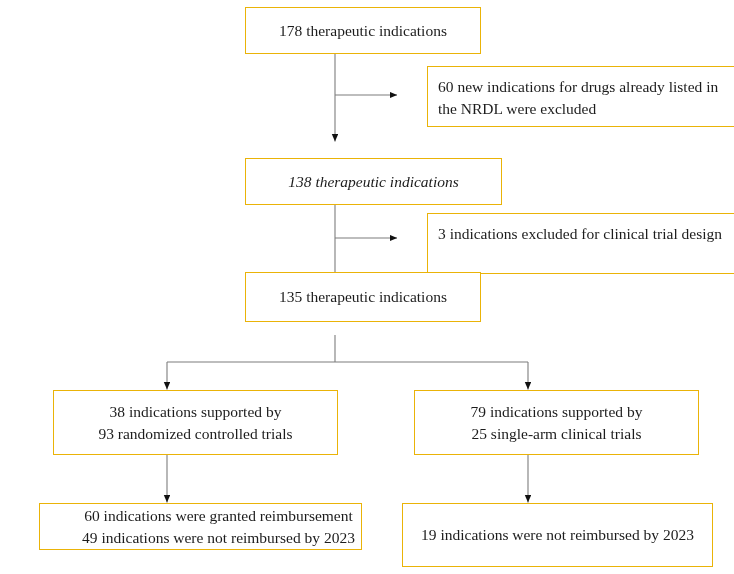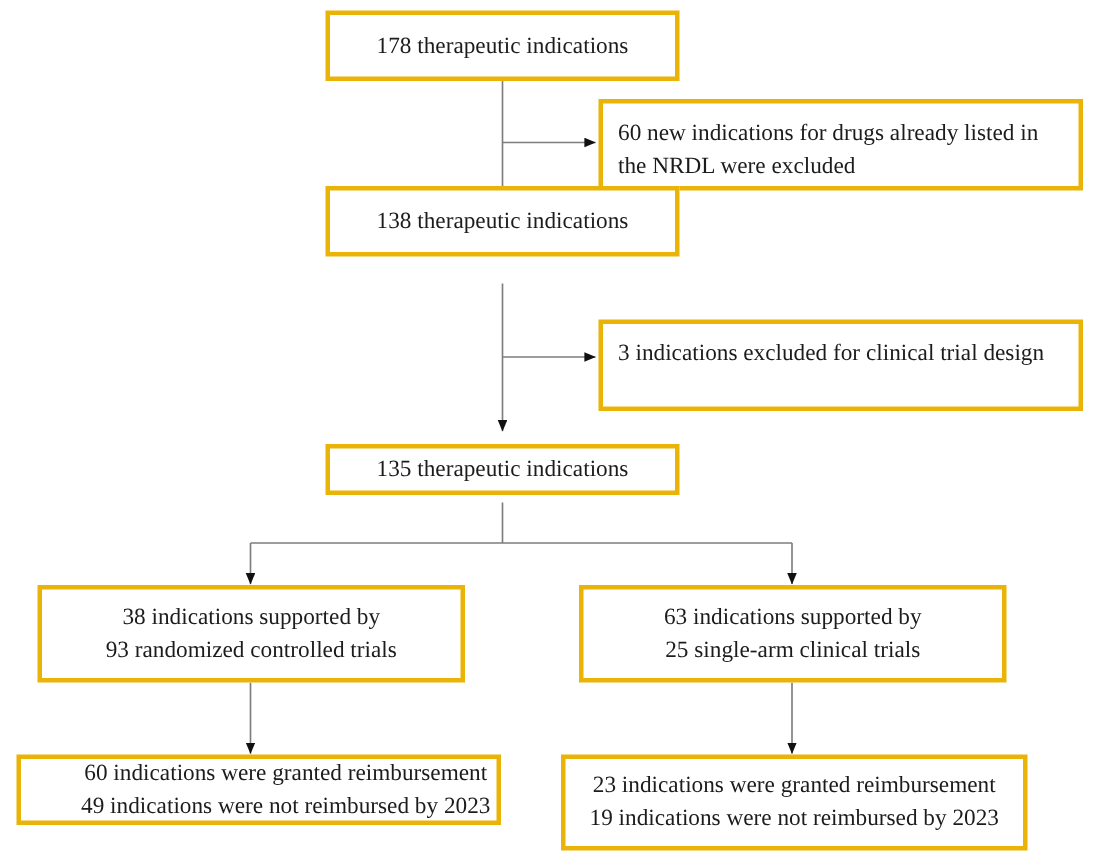--- a/index.html
+++ b/index.html
@@ -18,26 +18,27 @@
   #flow-svg {
     position: absolute;
     left: 0;
     top: 0;
     width: 734px;
     height: 574px;
   }
   .node {
     position: absolute;
     box-sizing: border-box;
-    border: 3px solid #eab308;
+    border: 1px solid #eab308;
     background: #ffffff;
     color: #1c1c1c;
     font-size: 15.5px;
     line-height: 1.42;
     z-index: 2;
+    margin-left: 28px;
   }
   .node .node-text {
     display: block;
     white-space: pre-line;
   }
   .node.center {
     text-align: center;
     display: flex;
     align-items: center;
     justify-content: center;
@@ -87,45 +88,44 @@
 
   <div class="node center" style="left:217px; top:7px; width:236px; height:47px;">
     <span class="node-text">178 therapeutic indications</span>
   </div>
 
   <div class="node leftalign" style="left:399px; top:66px; width:323px; height:61px;">
     <span class="node-text">60 new indications for drugs already listed in</span>
     <span class="node-text">the NRDL were excluded</span>
   </div>
 
-  <div class="node center" style="left:217px; top:124px; width:236px; height:47px;">
+  <div class="node center" style="left:217px; top:158px; width:257px; height:47px;font-style:italic;">
     <span class="node-text">138 therapeutic indications</span>
   </div>
 
   <div class="node leftalign" style="left:399px; top:213px; width:323px; height:61px;">
     <span class="node-text">3 indications excluded for clinical trial design</span>
   </div>
 
-  <div class="node center" style="left:217px; top:296px; width:236px; height:34px;">
+  <div class="node center" style="left:217px; top:272px; width:236px; height:50px;">
     <span class="node-text">135 therapeutic indications</span>
   </div>
 
   <div class="node stack" style="left:25px; top:390px; width:285px; height:65px;">
     <span class="node-text">38 indications supported by</span>
     <span class="node-text line2">93 randomized controlled trials</span>
   </div>
 
   <div class="node stack" style="left:386px; top:390px; width:285px; height:65px;">
-    <span class="node-text">63 indications supported by</span>
+    <span class="node-text">79 indications supported by</span>
     <span class="node-text line2">25 single-arm clinical trials</span>
   </div>
 
   <div class="node stack" style="left:11px; top:503px; width:323px; height:47px;padding-left:36px;">
     <span class="node-text">60 indications were granted reimbursement</span>
     <span class="node-text line2">49 indications were not reimbursed by 2023</span>
   </div>
 
   <div class="node stack" style="left:374px; top:503px; width:311px; height:64px;">
-    <span class="node-text">23 indications were granted reimbursement</span>
     <span class="node-text line2">19 indications were not reimbursed by 2023</span>
   </div>
 
 </div>
 
 </body></html>

